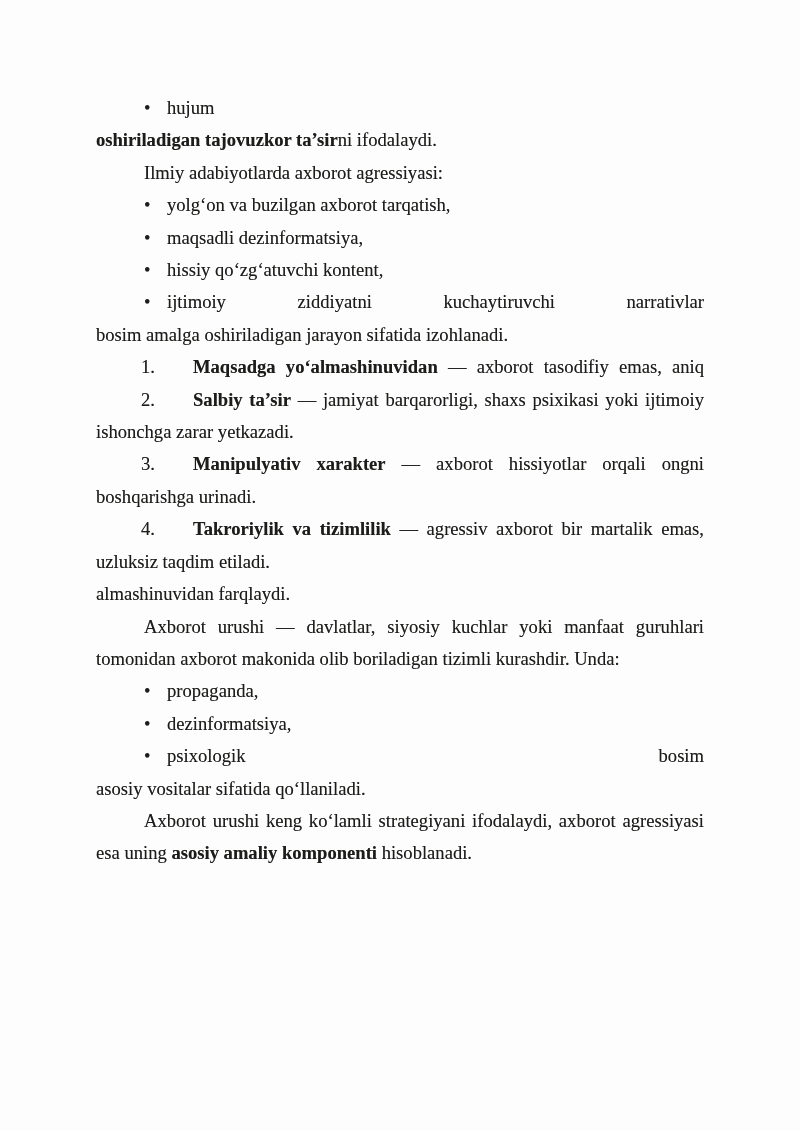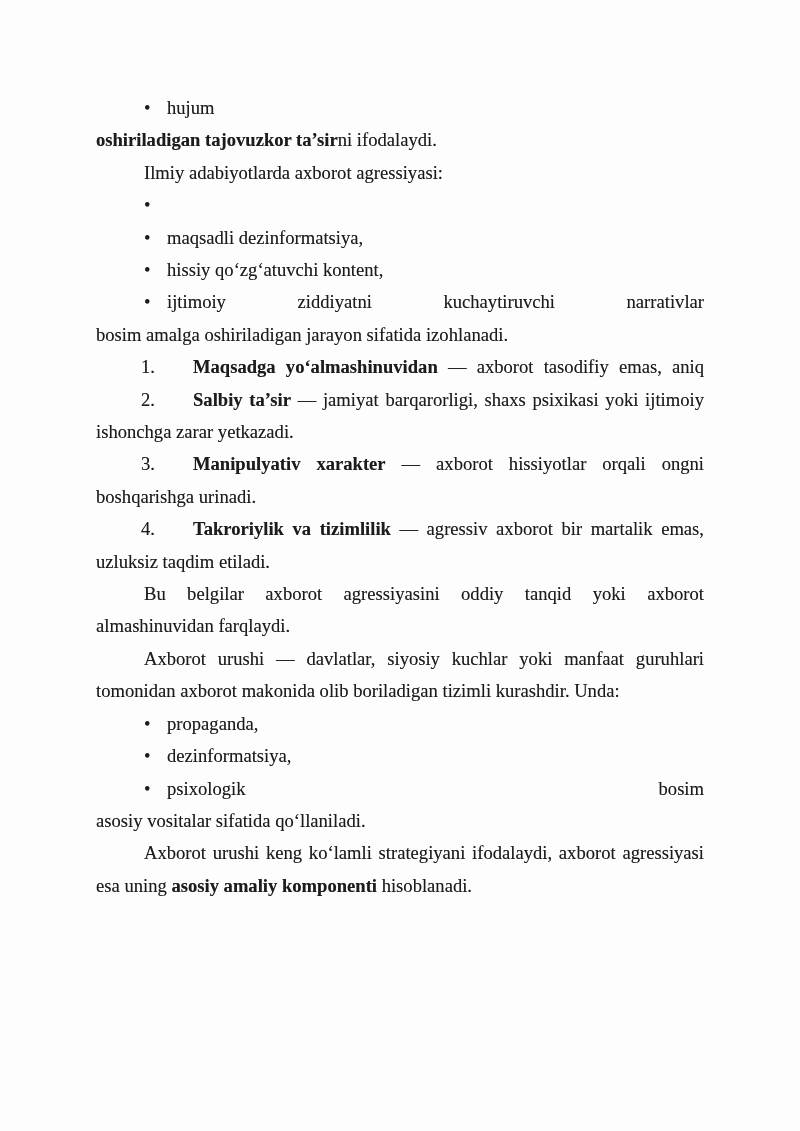--- a/index.html
+++ b/index.html
@@ -46,33 +46,32 @@
   .run.bold { font-weight: bold; text-align: right; }
 </style>
 </head>
 <body>
 
 <div class="page">
   <div class="doc">
       <div class="line bullet"><span class="marker">•</span><span class="run">hujum</span></div>
       <div class="line flush"><span class="run bold">oshiriladigan tajovuzkor ta’sir</span><span class="run">ni ifodalaydi.</span></div>
       <div class="line indent"><span class="run">Ilmiy adabiyotlarda axborot agressiyasi:</span></div>
-      <div class="line bullet"><span class="marker">•</span></div>
+      <div class="line bullet"><span class="marker">•</span><span class="run">yolg‘on va buzilgan axborot tarqatish,</span></div>
       <div class="line bullet"><span class="marker">•</span><span class="run">maqsadli dezinformatsiya,</span></div>
       <div class="line bullet"><span class="marker">•</span><span class="run">hissiy qo‘zg‘atuvchi kontent,</span></div>
       <div class="line bullet just"><span class="marker">•</span><span class="run">ijtimoiy ziddiyatni kuchaytiruvchi narrativlar</span></div>
       <div class="line flush"><span class="run">bosim amalga oshiriladigan jarayon sifatida izohlanadi.</span></div>
       <div class="line numbered just"><span class="marker">1.</span><span class="run bold">Maqsadga yo‘almashinuvidan</span><span class="run"> — axborot tasodifiy emas, aniq</span></div>
       <div class="line numbered just"><span class="marker">2.</span><span class="run bold">Salbiy ta’sir</span><span class="run"> — jamiyat barqarorligi, shaxs psixikasi yoki ijtimoiy</span></div>
       <div class="line flush"><span class="run">ishonchga zarar yetkazadi.</span></div>
       <div class="line numbered just"><span class="marker">3.</span><span class="run bold">Manipulyativ xarakter</span><span class="run"> — axborot hissiyotlar orqali ongni</span></div>
       <div class="line flush"><span class="run">boshqarishga urinadi.</span></div>
       <div class="line numbered just"><span class="marker">4.</span><span class="run bold">Takroriylik va tizimlilik</span><span class="run"> — agressiv axborot bir martalik emas,</span></div>
       <div class="line flush"><span class="run">uzluksiz taqdim etiladi.</span></div>
-      <div class="line indent just"><span class="run">Bu belgilar axborot agressiyasini oddiy tanqid yoki axborot</span></div>
       <div class="line flush"><span class="run">almashinuvidan farqlaydi.</span></div>
       <div class="line indent just"><span class="run">Axborot urushi — davlatlar, siyosiy kuchlar yoki manfaat guruhlari</span></div>
       <div class="line flush"><span class="run">tomonidan axborot makonida olib boriladigan tizimli kurashdir. Unda:</span></div>
       <div class="line bullet"><span class="marker">•</span><span class="run">propaganda,</span></div>
       <div class="line bullet"><span class="marker">•</span><span class="run">dezinformatsiya,</span></div>
       <div class="line bullet just"><span class="marker">•</span><span class="run">psixologik bosim</span></div>
       <div class="line flush"><span class="run">asosiy vositalar sifatida qo‘llaniladi.</span></div>
       <div class="line indent just"><span class="run">Axborot urushi keng ko‘lamli strategiyani ifodalaydi, axborot agressiyasi</span></div>
       <div class="line flush"><span class="run">esa uning </span><span class="run bold">asosiy amaliy komponenti</span><span class="run"> hisoblanadi.</span></div>
     </div>

